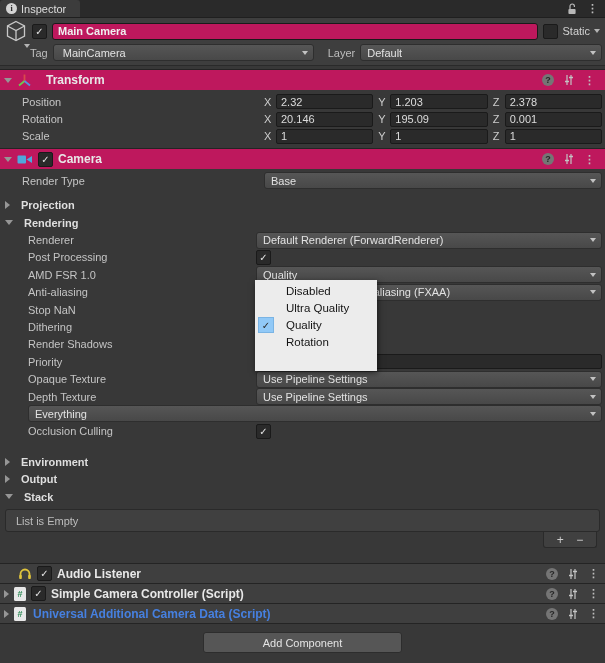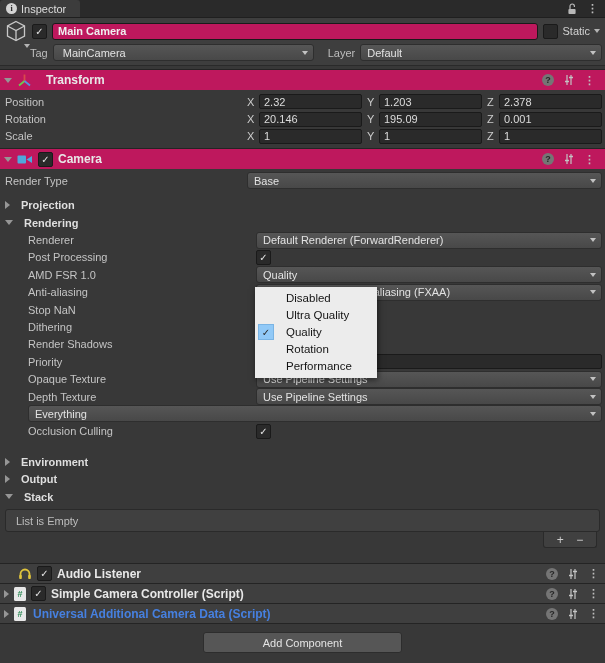--- a/index.html
+++ b/index.html
@@ -42,21 +42,21 @@
   .comp-header{height:20px;background:#be185d;border-top:1px solid #242424;display:flex;align-items:center;padding:0 10px 0 4px;gap:5px;}
   .comp-title{font-weight:bold;color:#e8e8e8;font-size:12px;}
   .hdr-icons{margin-left:auto;display:flex;align-items:center;gap:9px;}
   .help-icon{width:12px;height:12px;border-radius:50%;background:#757575;color:#262626;font-weight:bold;
     display:flex;align-items:center;justify-content:center;font-size:9px;}
   .fold-down{width:0;height:0;border-left:4px solid transparent;border-right:4px solid transparent;border-top:5px solid #969696;flex-shrink:0;}
   .fold-right{width:0;height:0;border-top:4px solid transparent;border-bottom:4px solid transparent;border-left:5px solid #969696;flex-shrink:0;}
   .comp-body{padding:3px 0;}
 
   
-  .prow{display:flex;align-items:center;height:17.4px;padding-left:5px;padding-right:3px;}
+  .prow{display:flex;align-items:center;height:17.4px;padding-left:22px;padding-right:3px;}
   .prow.indent{padding-left:28px;}
   .plabel{width:242px;flex-shrink:0;color:#c4c4c4;overflow:hidden;white-space:nowrap;}
   .prow.indent .plabel{width:228px;}
   .pval{flex:1;display:flex;align-items:center;min-width:0;}
   .pval .dd{flex:1;min-width:0;}
   .nf{background:#2a2a2a;border:1px solid #1a1a1a;border-radius:2px;height:13px;display:flex;align-items:center;
     padding:0 4px;color:#dcdcdc;}
   .nf.fill{flex:1;}
   .axis-group{flex:1;display:flex;align-items:center;min-width:0;}
   .axis-letter{width:9px;margin-right:3px;color:#cccccc;flex-shrink:0;}
@@ -78,21 +78,21 @@
     color:#2e8b57;font-size:9px;font-weight:bold;flex-shrink:0;}
   .blue-title{font-weight:bold;font-size:12px;color:#4680e0;}
   .spacer-arrow{width:9px;flex-shrink:0;display:flex;justify-content:center;}
 
   
   .addc-wrap{display:flex;justify-content:center;margin-top:8px;}
   .addc{width:197px;height:19px;background:#565656;border:1px solid #2d2d2d;border-radius:3px;
     display:flex;align-items:center;justify-content:center;color:#e4e4e4;}
 
   
-  .popup{position:absolute;left:255px;top:287px;width:122px;height:91px;background:#ececec;z-index:10;
+  .popup{position:absolute;left:255px;top:280px;width:122px;height:91px;background:#ececec;z-index:10;
     box-shadow:1px 2px 6px rgba(0,0,0,0.55);padding-top:2px;box-sizing:border-box;}
   .popup-item{height:17.2px;display:flex;align-items:center;padding-left:31px;color:#141414;font-size:11.5px;position:relative;}
   .popup-check{position:absolute;left:3px;top:1px;width:14px;height:14px;background:#91c9f7;border:1px solid #7ab4e4;
     display:flex;align-items:center;justify-content:center;color:#2a2a2a;font-size:10px;}
 
   .divider-strip{height:3px;background:#383838;}
   svg{display:block;}
 </style>
 </head>
 <body>
@@ -446,18 +446,15 @@
     <div class="popup-item">
       <span>Ultra Quality</span>
     </div>
     <div class="popup-item">
       <span class="popup-check">✓</span>
       <span>Quality</span>
     </div>
     <div class="popup-item">
       <span>Rotation</span>
     </div>
-    <div class="popup-item">
-      <span>Performance</span>
-    </div>
   </div>
 
 </div>
 
 </body></html>

